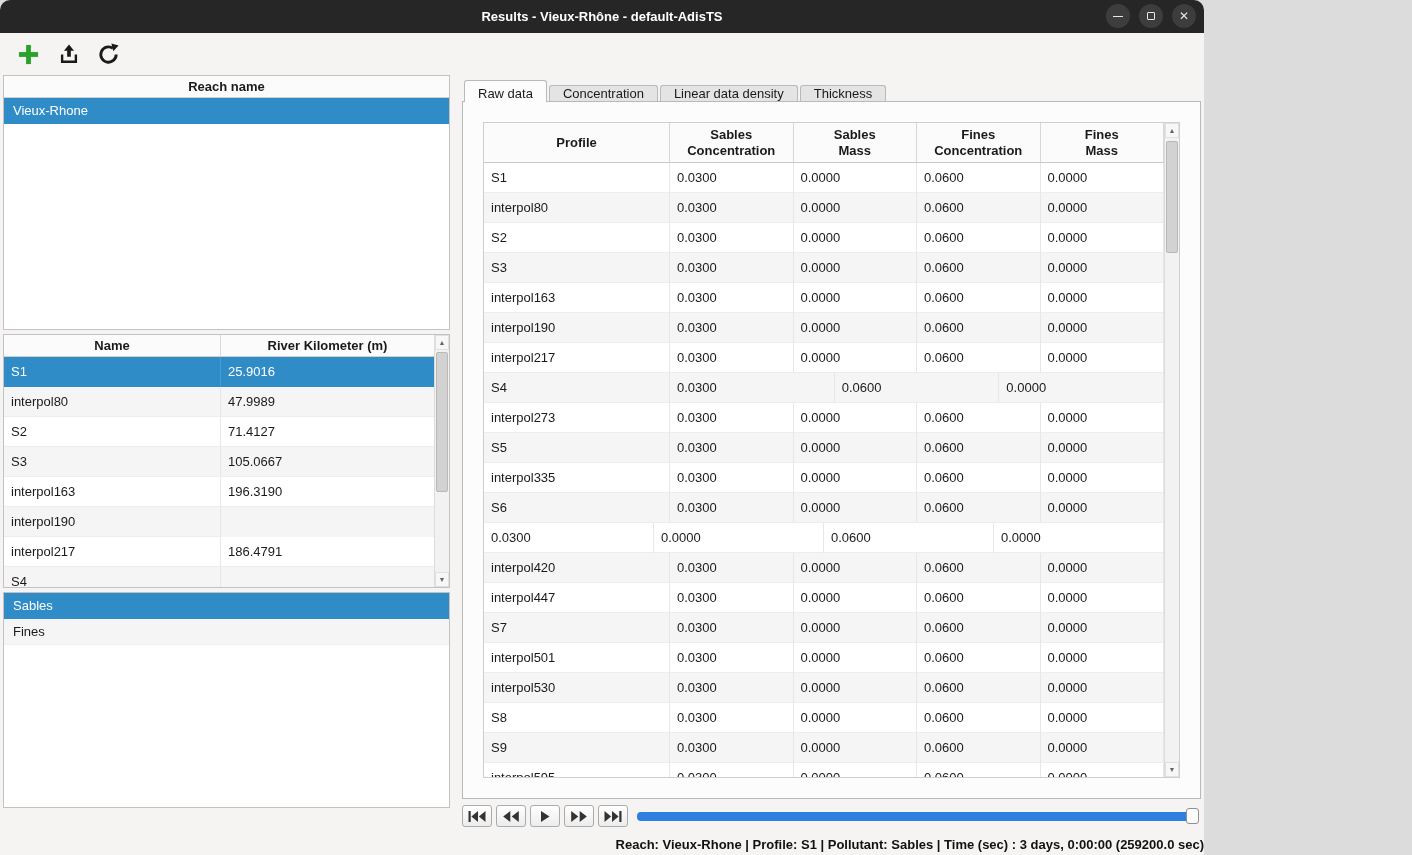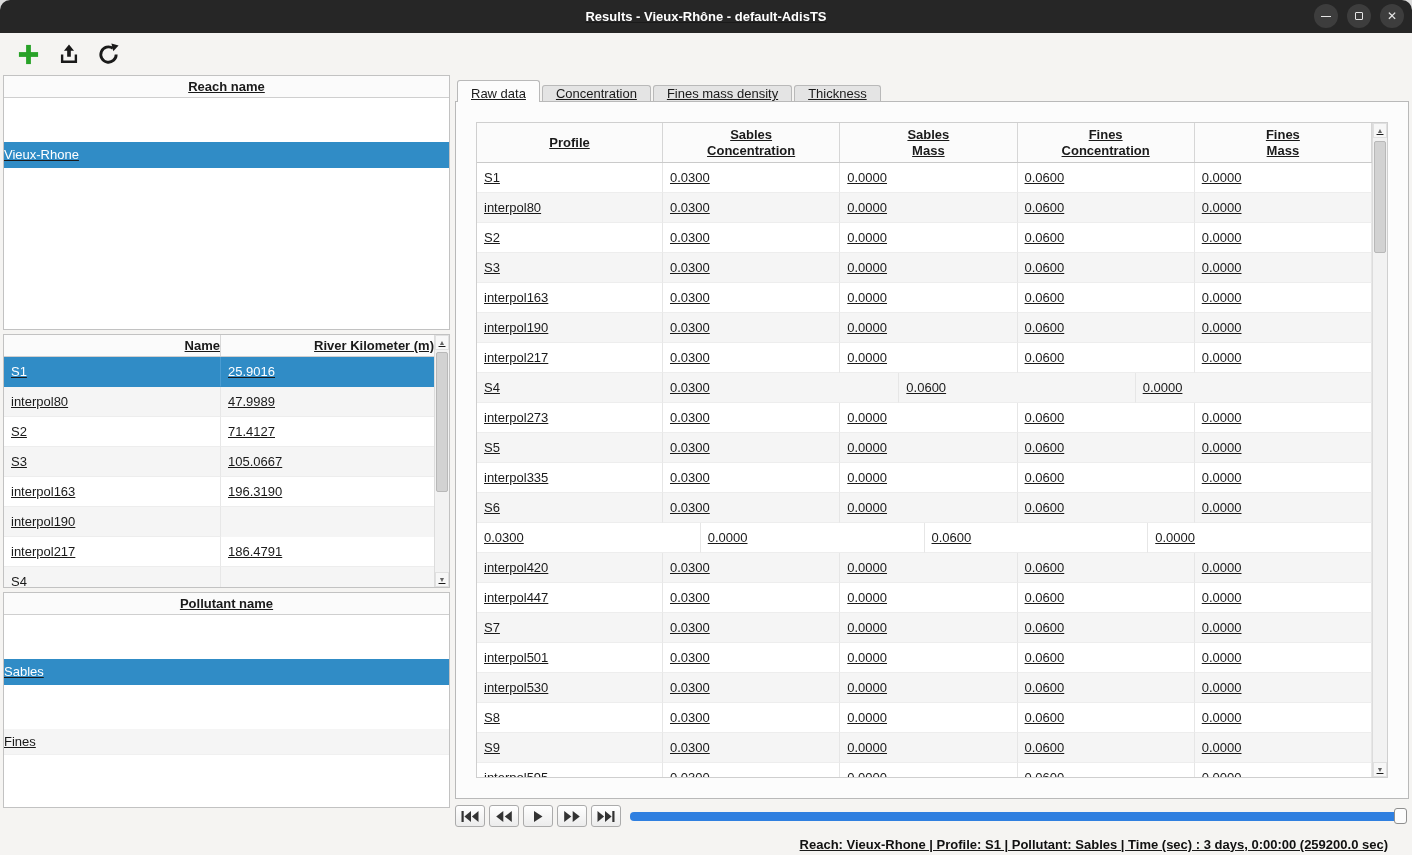--- a/index.html
+++ b/index.html
@@ -1,49 +1,49 @@
 <!DOCTYPE html>
 <html><head>
 <meta charset="utf-8">
 <style>
   * { margin:0; padding:0; box-sizing:border-box; }
   html,body { width:1412px; height:855px; }
   body { font-family:"Liberation Sans", sans-serif; font-size:13px; color:#1a1a1a; background:#dcdcdc; overflow:hidden; }
 
-  .window { width:1412px; height:855px; display:flex; flex-direction:column; background:#f5f4f2; border-radius:10px 10px 0 0; overflow:hidden;text-decoration:underline; }
+  .window { width:1204px; height:855px; display:flex; flex-direction:column; background:#f5f4f2; border-radius:10px 10px 0 0; overflow:hidden; }
 
   
   .titlebar { flex:none; height:33px; background:#262626; color:#fff; position:relative; display:flex; align-items:center; justify-content:center; }
   .title { font-weight:bold; font-size:13px; }
   .winbtns { position:absolute; right:8px; top:4px; display:flex; gap:9px; }
   .winbtn { width:24px; height:24px; border-radius:50%; background:#3d3d3d; display:flex; align-items:center; justify-content:center; }
   .glyph-min { display:block; width:10px; height:1px; background:#e6e6e6; }
   .glyph-max { display:block; width:8px; height:8px; border:1px solid #e6e6e6; border-radius:1px; }
   .glyph-close { color:#e6e6e6; font-size:12px; line-height:1; }
 
   
   .toolbar { flex:none; height:42px; display:flex; align-items:center; gap:13px; padding:0 15px; }
   .toolbtn { width:27px; height:27px; display:flex; align-items:center; justify-content:center; }
 
   
-  .main { flex:1; min-height:0; display:flex; gap:5px; padding:0 3px; }
+  .main { flex:1; min-height:0; display:flex; gap:12px; padding:0 3px; }
   .left-col { flex:none; width:447px; height:733px; align-self:flex-start; display:flex; flex-direction:column; gap:4px; }
   .panel { background:#fff; border:1px solid #c2c2c2; overflow:hidden; display:flex; flex-direction:column; }
   .panel-reach { flex:none; height:255px; }
   .panel-profiles { flex:none; height:254px; flex-direction:row; }
   .panel-pollutant { flex:1; }
   .thead { flex:none; height:22px; background:#fbfbfb; border-bottom:1px solid #cfcfcf; font-weight:bold; text-align:center; line-height:21px; }
   .list { flex:1; overflow:hidden; background:#fff; }
-  .lrow { height:26px; line-height:25px; padding:0 0; border-bottom:1px solid #f0f0f0; background:#fff; white-space:nowrap;margin-top:44px; }
+  .lrow { height:26px; line-height:25px; padding:0 9px; border-bottom:1px solid #f0f0f0; background:#fff; white-space:nowrap; }
   .lrow.alt { background:#f5f5f5; }
   .lrow.selected { background:#308cc6; color:#fff; border-bottom-color:#308cc6; }
 
   .profiles-left { flex:1; min-width:0; display:flex; flex-direction:column; }
   .phead { flex:none; display:flex; height:22px; background:#fbfbfb; border-bottom:1px solid #cfcfcf; font-weight:bold; }
-  .phead > div { line-height:21px; text-align:right; }
+  .phead > div { line-height:21px; text-align:center; }
   .ph-name { width:217px; border-right:1px solid #d8d8d8; }
   .ph-km { flex:1; }
   .prows { flex:1; overflow:hidden; }
   .prow { display:flex; height:30px; background:#fff; }
   .prow.alt { background:#f5f5f5; }
   .prow.selected { background:#308cc6; color:#fff; }
   .prow > div { line-height:29px; padding:0 7px; border-bottom:1px solid #ededed; white-space:nowrap; overflow:hidden; }
   .prow.selected > div { border-bottom-color:#308cc6; }
   .pc-name { width:217px; border-right:1px solid #e7e7e7; }
   .prow.selected .pc-name { border-right-color:#4a9cd2; }
@@ -76,21 +76,21 @@
   .dc-num { flex:1; }
 
   
   .playbar { flex:none; height:34px; display:flex; align-items:center; gap:4px; padding:5px 2px 5px 0; }
   .pbtn { flex:none; width:30px; height:22px; background:linear-gradient(#ffffff,#ececec); border:1px solid #ababab; border-radius:3px; display:flex; align-items:center; justify-content:center; }
   .slider { flex:1; height:22px; position:relative; margin-left:5px; }
   .slider-track { position:absolute; left:0; right:2px; top:7px; height:9px; background:#2f7fe0; border-radius:4px; }
   .slider-handle { position:absolute; right:0; top:3px; width:13px; height:16px; background:#fcfcfc; border:1px solid #8f8f8f; border-radius:3px; }
 
   
-  .statusbar { flex:none; height:22px; display:flex; align-items:center; justify-content:flex-end; padding-right:24px; font-weight:bold; color:#111; }
+  .statusbar { flex:none; height:22px; display:flex; align-items:center; justify-content:flex-end; padding-right:0; font-weight:bold; color:#111; }
 </style>
 </head>
 <body>
 
 <div class="window">
 
   <div class="titlebar">
     <div class="title">Results - Vieux-Rhône - default-AdisTS</div>
     <div class="winbtns">
       <div class="winbtn">
@@ -188,40 +188,39 @@
         <div class="vscroll">
           <div class="sb-btn">▲</div>
           <div class="sb-track">
               <div class="sb-thumb" style="top:2px;height:140px;"></div>
             </div>
           <div class="sb-btn">▼</div>
         </div>
       </div>
 
       <div class="panel panel-pollutant">
-        <div class="thead">Pollutant name</div>
         <div class="list">
 
             <div class="lrow selected"><span>Sables</span></div>
 
             <div class="lrow alt"><span>Fines</span></div>
           </div>
       </div>
 
     </div>
 
     <div class="right-col">
 
       <div class="tabbar">
 
           <div class="tab selected"><span>Raw data</span></div>
 
           <div class="tab alt"><span>Concentration</span></div>
 
-          <div class="tab"><span>Fines mass density</span></div>
+          <div class="tab"><span>Linear data density</span></div>
 
           <div class="tab alt"><span>Thickness</span></div>
         </div>
 
       <div class="tab-frame">
         <div class="table-outer">
           <div class="dtable">
             <div class="dhead">
               <div class="dh-profile">
                   <span>Profile</span>

